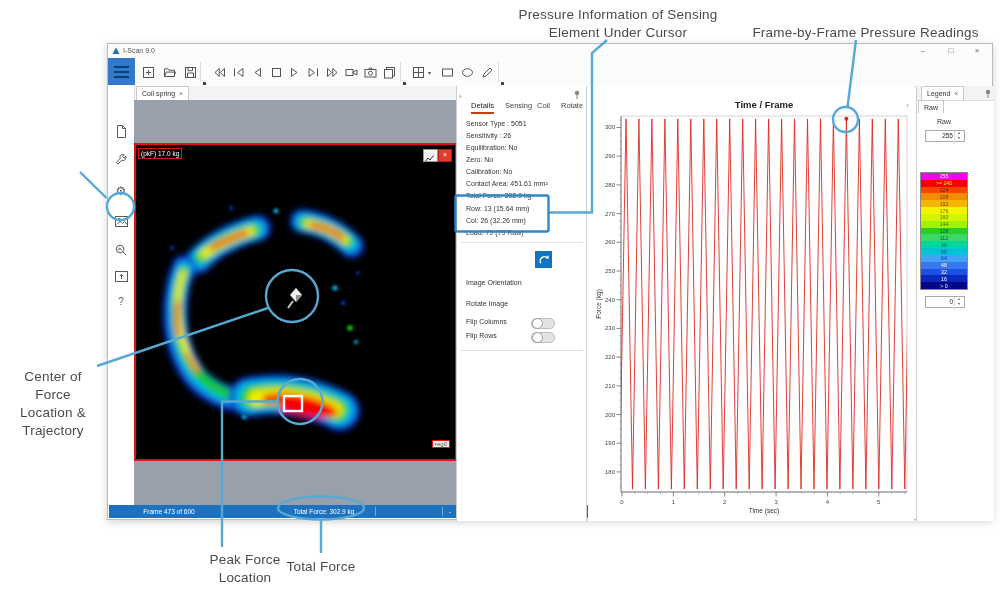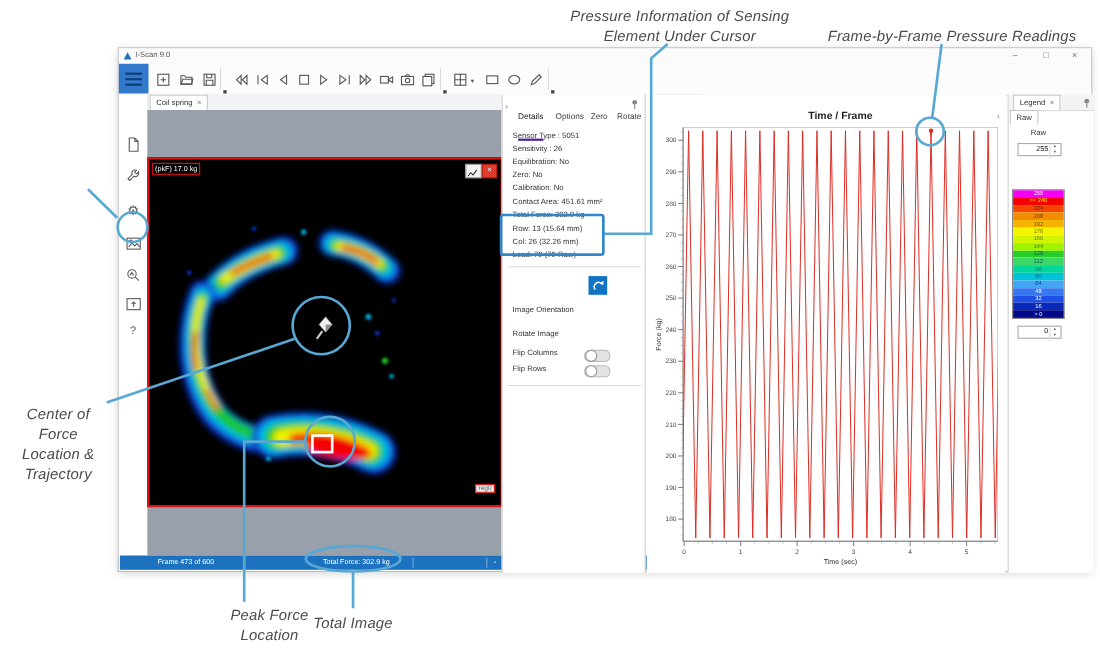--- a/index.html
+++ b/index.html
@@ -33,37 +33,37 @@
   #mapbtn1{position:absolute;left:287px;top:4px;width:13px;height:11px;background:#f4f4f4;border:1px solid #999;}
   #mapbtn2{position:absolute;left:302px;top:4px;width:12px;height:11px;background:#e03c2e;border:1px solid #b02015;color:#fff;font-size:7px;line-height:10px;text-align:center;}
   #reg0{position:absolute;left:296px;top:295px;border:1px solid #e01111;background:#f0f0f0;color:#555;font-size:6px;padding:0px 2px;}
   
   #statusbar{position:absolute;left:1px;top:461px;width:479px;height:13px;background:#1d72c0;color:#fff;font-size:6.5px;}
   #statusbar .seg{position:absolute;top:0;height:13px;line-height:13px;text-align:center;}
   #statusbar .ssep{position:absolute;top:2px;width:1px;height:9px;background:rgba(255,255,255,.4);}
   
   #details{position:absolute;left:348px;top:42px;width:131px;height:435px;background:#fff;border-left:1px solid #cfcfcf;border-right:1px solid #cfcfcf;box-sizing:border-box;}
   .dtab{position:absolute;top:15px;font-size:7.5px;color:#444;}
-  .dtab.active{color:#222;border-bottom:2px solid #4c1d95;padding-bottom:16px;}
+  .dtab.active{color:#222;border-bottom:2px solid #c2410c;padding-bottom:2px;}
   .dfield{position:absolute;left:9px;font-size:7px;color:#333;}
   .dhr{position:absolute;left:4px;width:122px;height:1px;background:#e0e0e0;}
   .toggle{position:absolute;width:22px;height:9px;background:#e3e3e3;border:1px solid #bdbdbd;border-radius:5px;}
   .toggle i{position:absolute;left:0px;top:-1px;width:9px;height:9px;background:#fff;border:1px solid #9a9a9a;border-radius:50%;}
   #rotbtn{position:absolute;left:427px;top:207px;width:17px;height:17px;background:#1173c4;display:flex;align-items:center;justify-content:center;}
   
   #graphpanel{position:absolute;left:480px;top:42px;width:326px;height:435px;background:#fff;}
   
   #legend{position:absolute;left:808px;top:42px;width:78px;height:435px;background:#fff;border-left:1px solid #cfcfcf;box-sizing:border-box;}
   #legend-scale{position:absolute;left:3px;top:86px;width:48px;height:118px;display:flex;flex-direction:column;border:1px solid #888;box-sizing:border-box;}
   #legend-scale div{flex:1;font-size:5.2px;text-align:center;display:flex;align-items:center;justify-content:center;}
   .spinner{position:absolute;width:38px;height:10px;border:1px solid #aaa;background:#fff;font-size:6.5px;color:#222;}
   .spinner .val{position:absolute;right:11px;top:1px;}
   .spinner .arr{position:absolute;right:1px;width:8px;height:8px;font-size:4px;color:#555;line-height:4px;text-align:center;border-left:1px solid #ddd;}
   
-  .ann{position:absolute;font-size:13.5px;font-style:italic;color:#4a4a4a;text-align:center;line-height:18px;white-space:pre-line;letter-spacing:.2px;}
+  .ann{position:absolute;font-size:13.5px;color:#4a4a4a;text-align:center;line-height:18px;white-space:pre-line;letter-spacing:.2px;}
   #overlay{position:absolute;left:0;top:0;width:1000px;height:607px;pointer-events:none;}
   .chev{font-size:8px;color:#888;}
 </style>
 </head>
 <body>
 
 <div id="stage">
 
   <div id="win">
 
@@ -310,22 +310,22 @@
       <span class="seg" style="left:420px;width:46px">100%</span>
     </div>
 
     <div id="details">
       <span class="abs chev" style="left:2px;top:6px">›</span>
       <svg class="pin" style="right:5px;top:4px" width="8" height="10">
           <circle cx="4" cy="3" r="2.2" fill="#888"></circle>
           <path d="M4 5v4" stroke="#888" stroke-width="1"></path>
         </svg>
       <span class="dtab active" style="left:14px">Details</span>
-      <span class="dtab" style="left:48px">Options</span>
-      <span class="dtab" style="left:80px">Zero</span>
+      <span class="dtab" style="left:48px">Sensing</span>
+      <span class="dtab" style="left:80px">Coil</span>
       <span class="dtab" style="left:104px">Rotate</span>
       <div class="dfield" style="top:34px">Sensor Type : 5051</div>
       <div class="dfield" style="top:46px">Sensitivity : 26</div>
       <div class="dfield" style="top:58px">Equilibration: No</div>
       <div class="dfield" style="top:70px">Zero: No</div>
       <div class="dfield" style="top:82px">Calibration: No</div>
       <div class="dfield" style="top:94px">Contact Area: 451.61 mm²</div>
       <div class="dfield" style="top:106px">Total Force: 302.9 kg</div>
       <div class="dfield" style="top:119px">Row: 13 (15.64 mm)</div>
       <div class="dfield" style="top:131px">Col: 26 (32.26 mm)</div>
@@ -540,14 +540,14 @@
   </svg>
   <div class="ann" style="left:460px;top:6px;width:316px">Pressure Information of Sensing
 Element Under Cursor</div>
   <div class="ann" style="left:733px;top:24px;width:265px">Frame-by-Frame Pressure Readings</div>
   <div class="ann" style="left:195px;top:551px;width:100px">Peak Force
 Location</div>
   <div class="ann" style="left:7px;top:368px;width:92px">Center of
 Force
 Location &amp;
 Trajectory</div>
-  <div class="ann" style="left:272px;top:558px;width:98px">Total Image</div>
+  <div class="ann" style="left:272px;top:558px;width:98px">Total Force</div>
 </div>
 
 </body></html>

